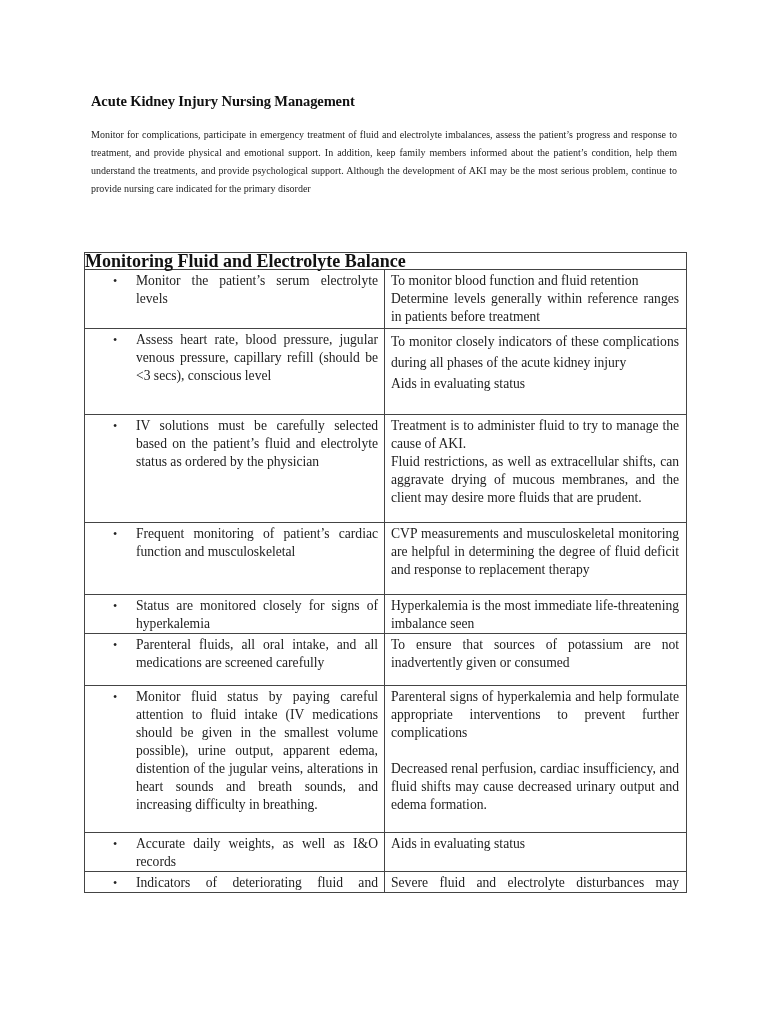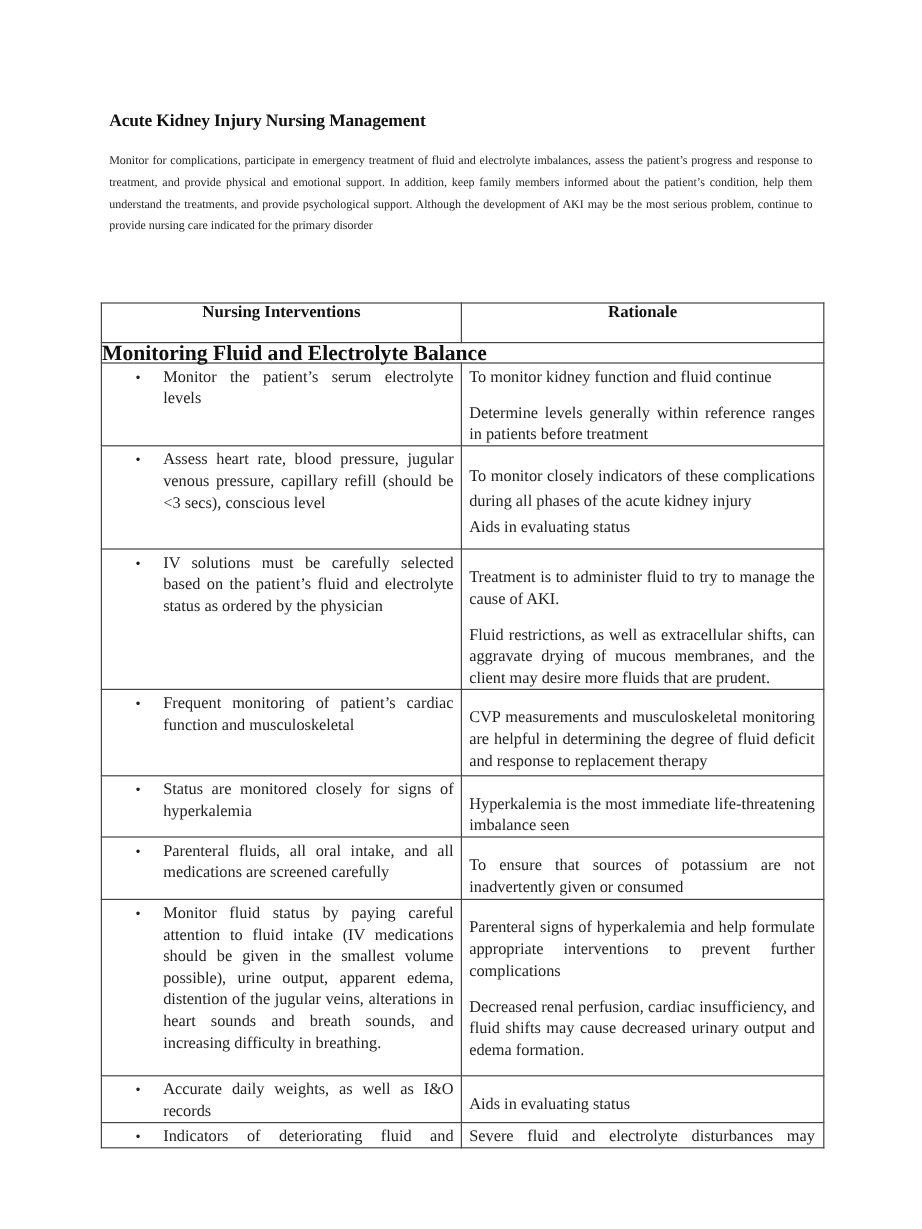--- a/index.html
+++ b/index.html
@@ -37,50 +37,46 @@
   }
   .iv {
     position: relative; padding: 2px 6px 0 51px; text-align: justify; line-height: 18px;
   }
   .iv .bullet {
     position: absolute; left: 28px; top: 2px; font-size: 12px;
   }
   .rt { padding: 2px 7px 0 6px; text-align: justify; line-height: 18px; }
   .rt p { margin: 0; }
   .rt p.gap { margin-top: 18px; }
-  .rt p.last { text-align-last: left; margin-top: 12px; }
+  .rt p.last { text-align-last: left; }
 </style>
 </head>
 <body>
 
 <div class="page">
   <div class="title">Acute Kidney Injury Nursing Management</div>
   <div class="intro">Monitor for complications, participate in emergency treatment of fluid and electrolyte imbalances, assess the patient’s progress and response to treatment, and provide physical and emotional support. In addition, keep family members informed about the patient’s condition, help them understand the treatments, and provide psychological support. Although the development of AKI may be the most serious problem, continue to provide nursing care indicated for the primary disorder</div>
 
   <table class="nursing">
     <colgroup>
         <col class="c1">
         <col class="c2">
       </colgroup>
     <tbody>
-        <tr>
-      <th class="hdr">Nursing Interventions</th>
-      <th class="hdr">Rationale</th>
-    </tr>
     <tr>
       <td class="section" colspan="2">Monitoring Fluid and Electrolyte Balance</td>
     </tr>
 
     <tr style="height:59px">
       <td>
             <div class="iv"><span class="bullet">•</span><span>Monitor the patient’s serum electrolyte levels</span></div>
           </td>
       <td>
             <div class="rt">
-        <p>To monitor kidney function and fluid continue</p>
+        <p>To monitor blood function and fluid retention</p>
         <p class="last">Determine levels generally within reference ranges in patients  before treatment</p>
       </div>
           </td>
     </tr>
 
     <tr style="height:86px">
       <td>
             <div class="iv"><span class="bullet">•</span><span>Assess heart rate, blood pressure, jugular venous pressure, capillary refill (should be &lt;3 secs), conscious level</span></div>
           </td>
       <td>

